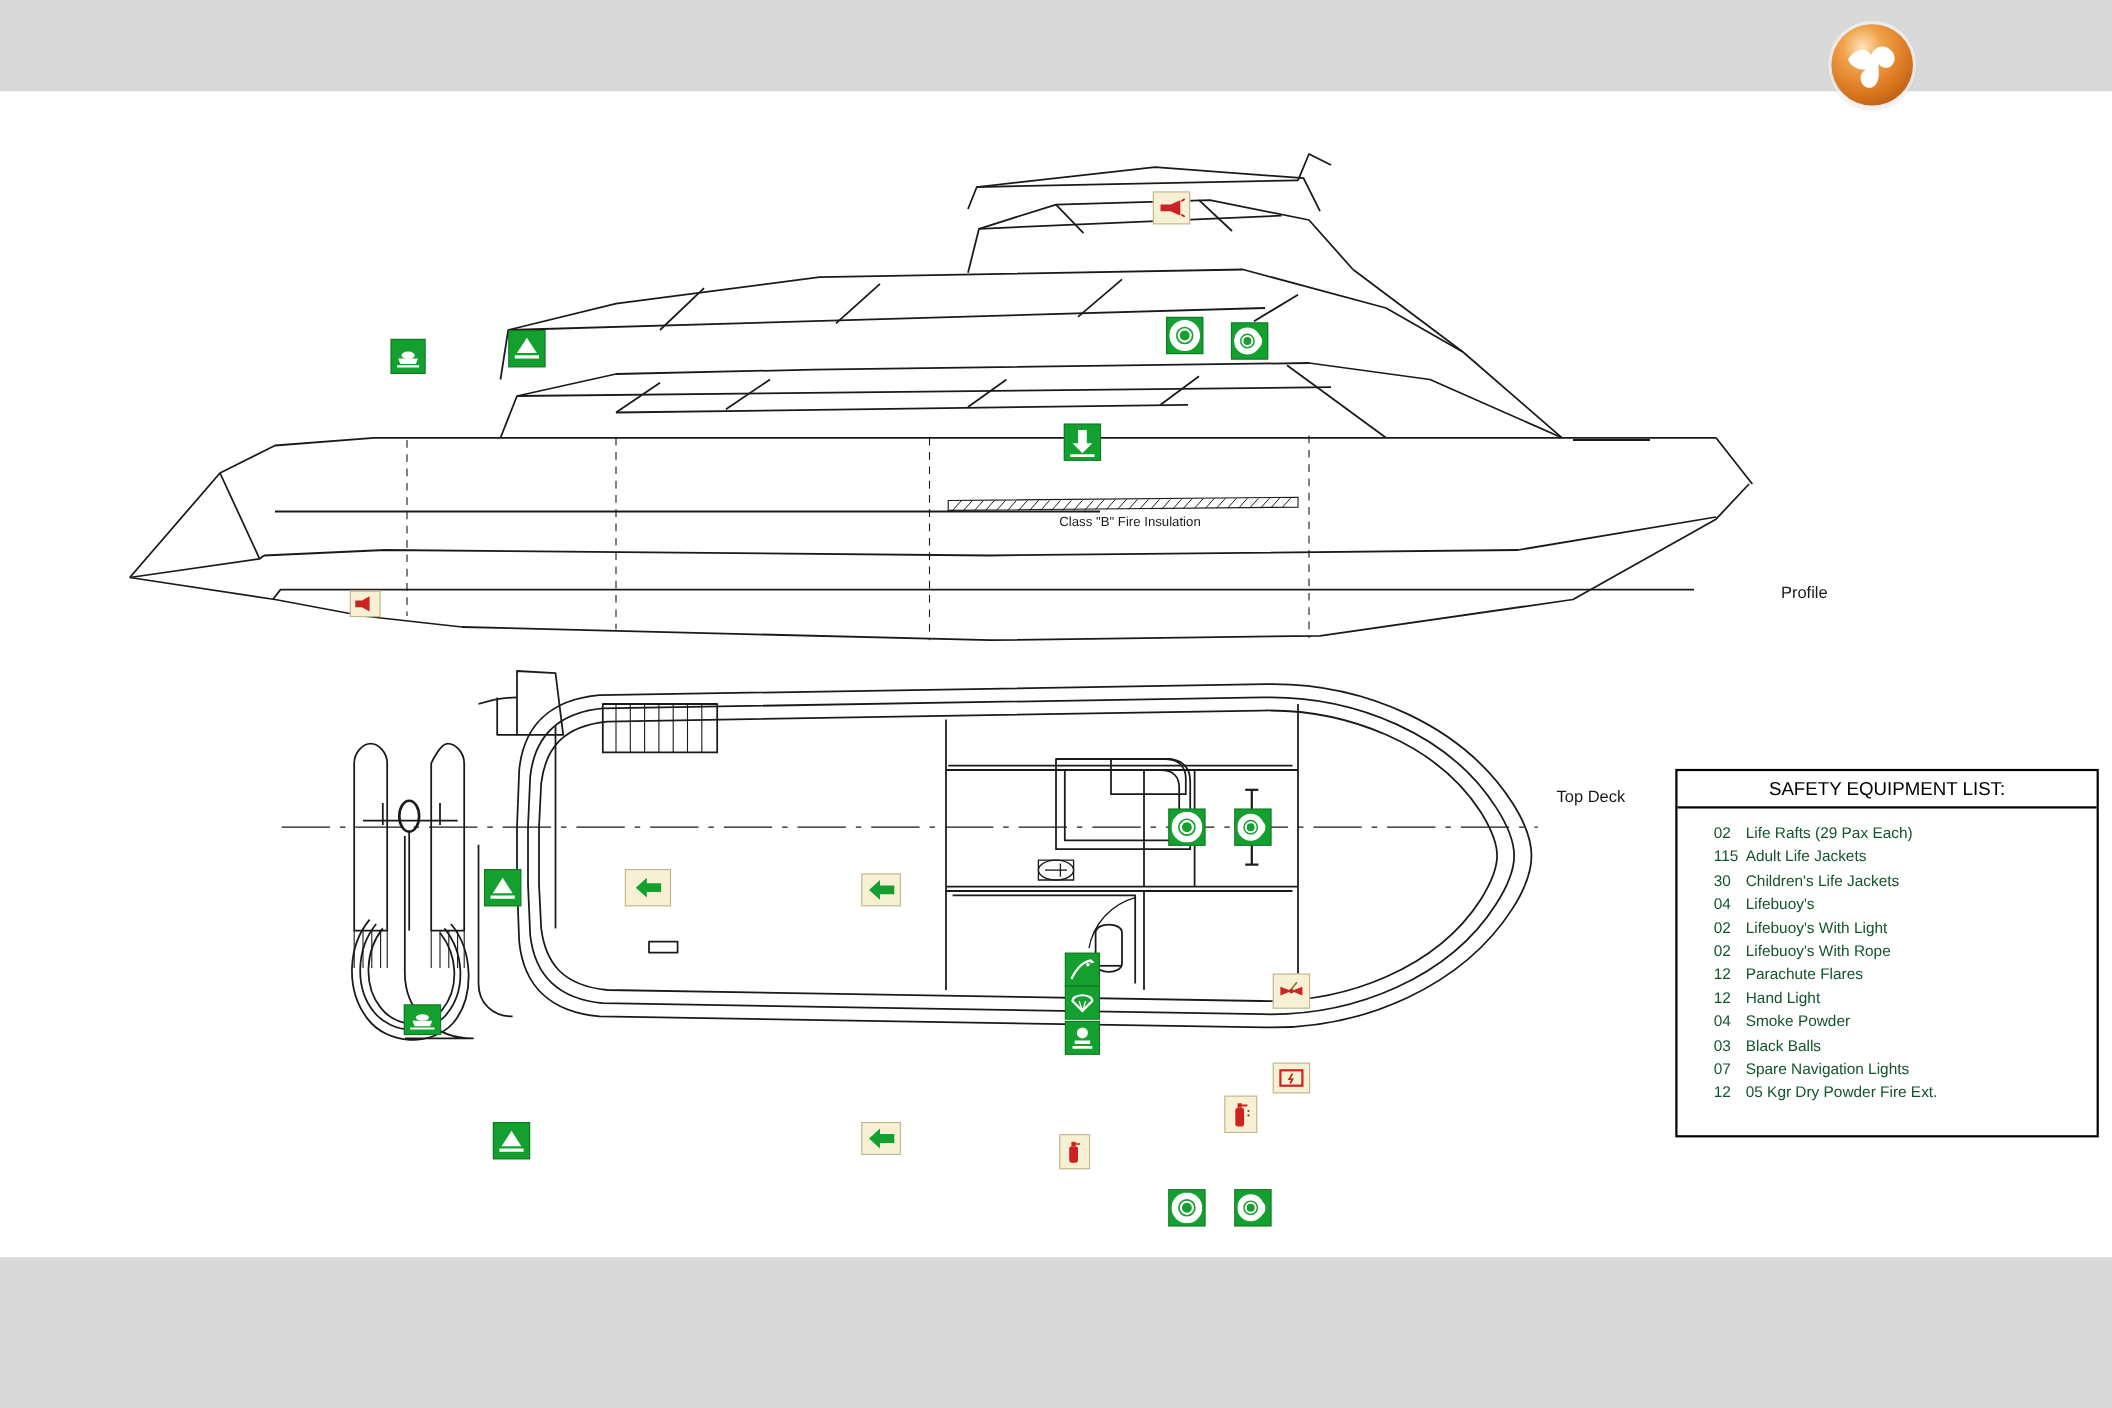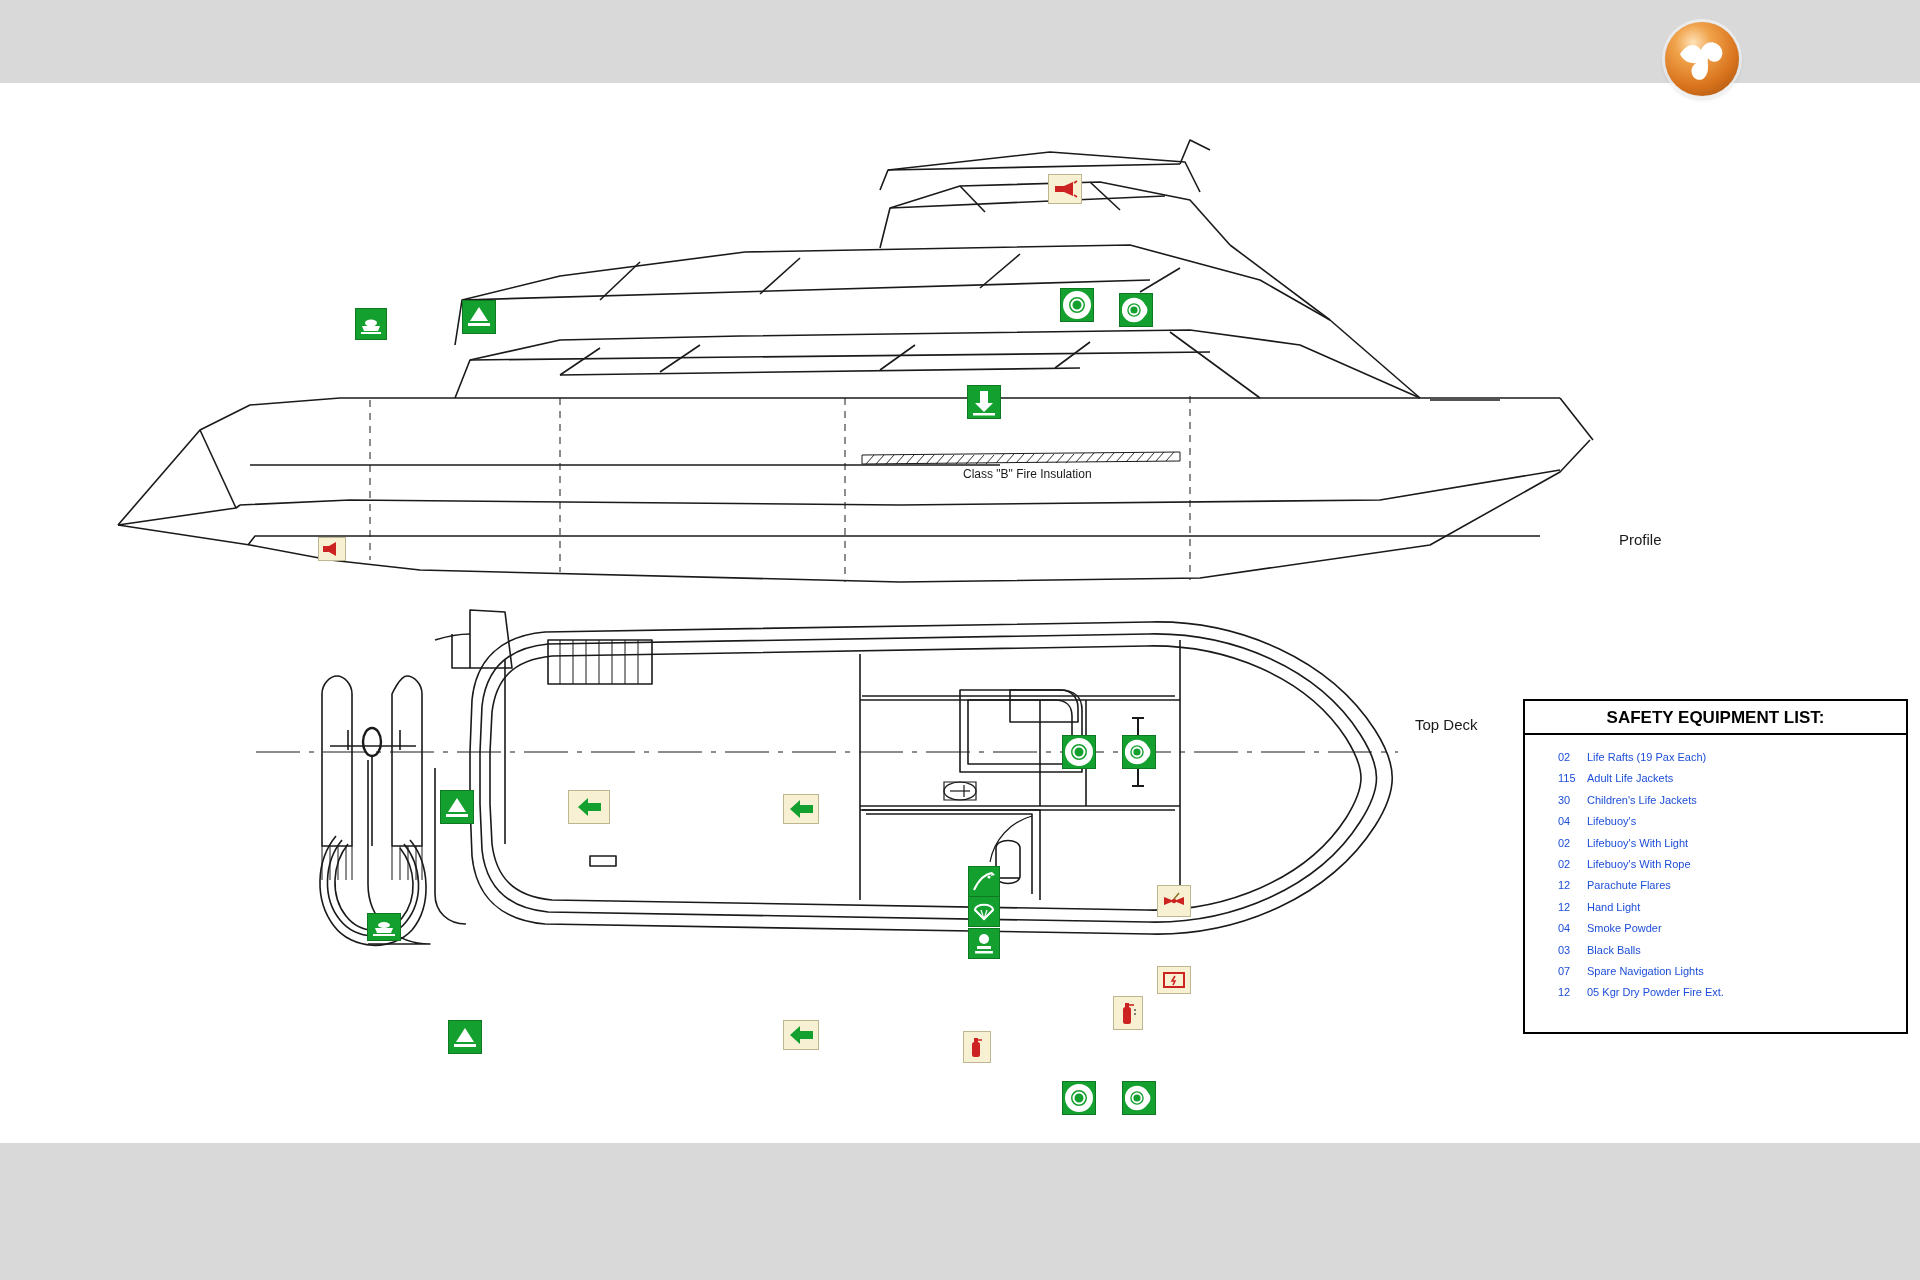--- a/index.html
+++ b/index.html
@@ -78,31 +78,31 @@
     width: 385px; height: 335px;
     background: #ffffff;
     border: 2px solid #000;
     box-sizing: border-box;
   }
   #eqlist-title {
     height: 34px;
     line-height: 34px;
     text-align: center;
     font-size: 17px;
-    font-weight: bold;
+    font-weight: normal;
     color: #000;
     border-bottom: 2px solid #000;
     box-sizing: border-box;
   }
   #eqlist-body { padding: 12px 0 0 0; }
   .eq-row {
     display: flex;
-    font-size: 11px;
+    font-size: 14px;
     line-height: 21.4px;
-    color: #1d4ed8;
+    color: #14532d;
   }
   .eq-qty { width: 62px; text-align: left; padding-left: 33px; box-sizing: border-box; }
   .eq-desc { flex: 1; }
 </style>
 </head>
 <body>
 
 <div id="root">
 
   <div id="sheet"></div>
@@ -496,21 +496,21 @@
       <rect x="8" y="4" width="4" height="4" fill="#cc2222"></rect>
       <path d="M12 6 h4" stroke="#cc2222" stroke-width="1.5" fill="none"></path>
       </svg>
   </div>
 
   <div id="eqlist">
     <div id="eqlist-title">SAFETY EQUIPMENT LIST:</div>
     <div id="eqlist-body">
       <div class="eq-row">
         <span class="eq-qty">02</span>
-        <span class="eq-desc">Life Rafts (19 Pax Each)</span>
+        <span class="eq-desc">Life Rafts (29 Pax Each)</span>
       </div>
       <div class="eq-row">
         <span class="eq-qty">115</span>
         <span class="eq-desc">Adult Life Jackets</span>
       </div>
       <div class="eq-row">
         <span class="eq-qty">30</span>
         <span class="eq-desc">Children's Life Jackets</span>
       </div>
       <div class="eq-row">

